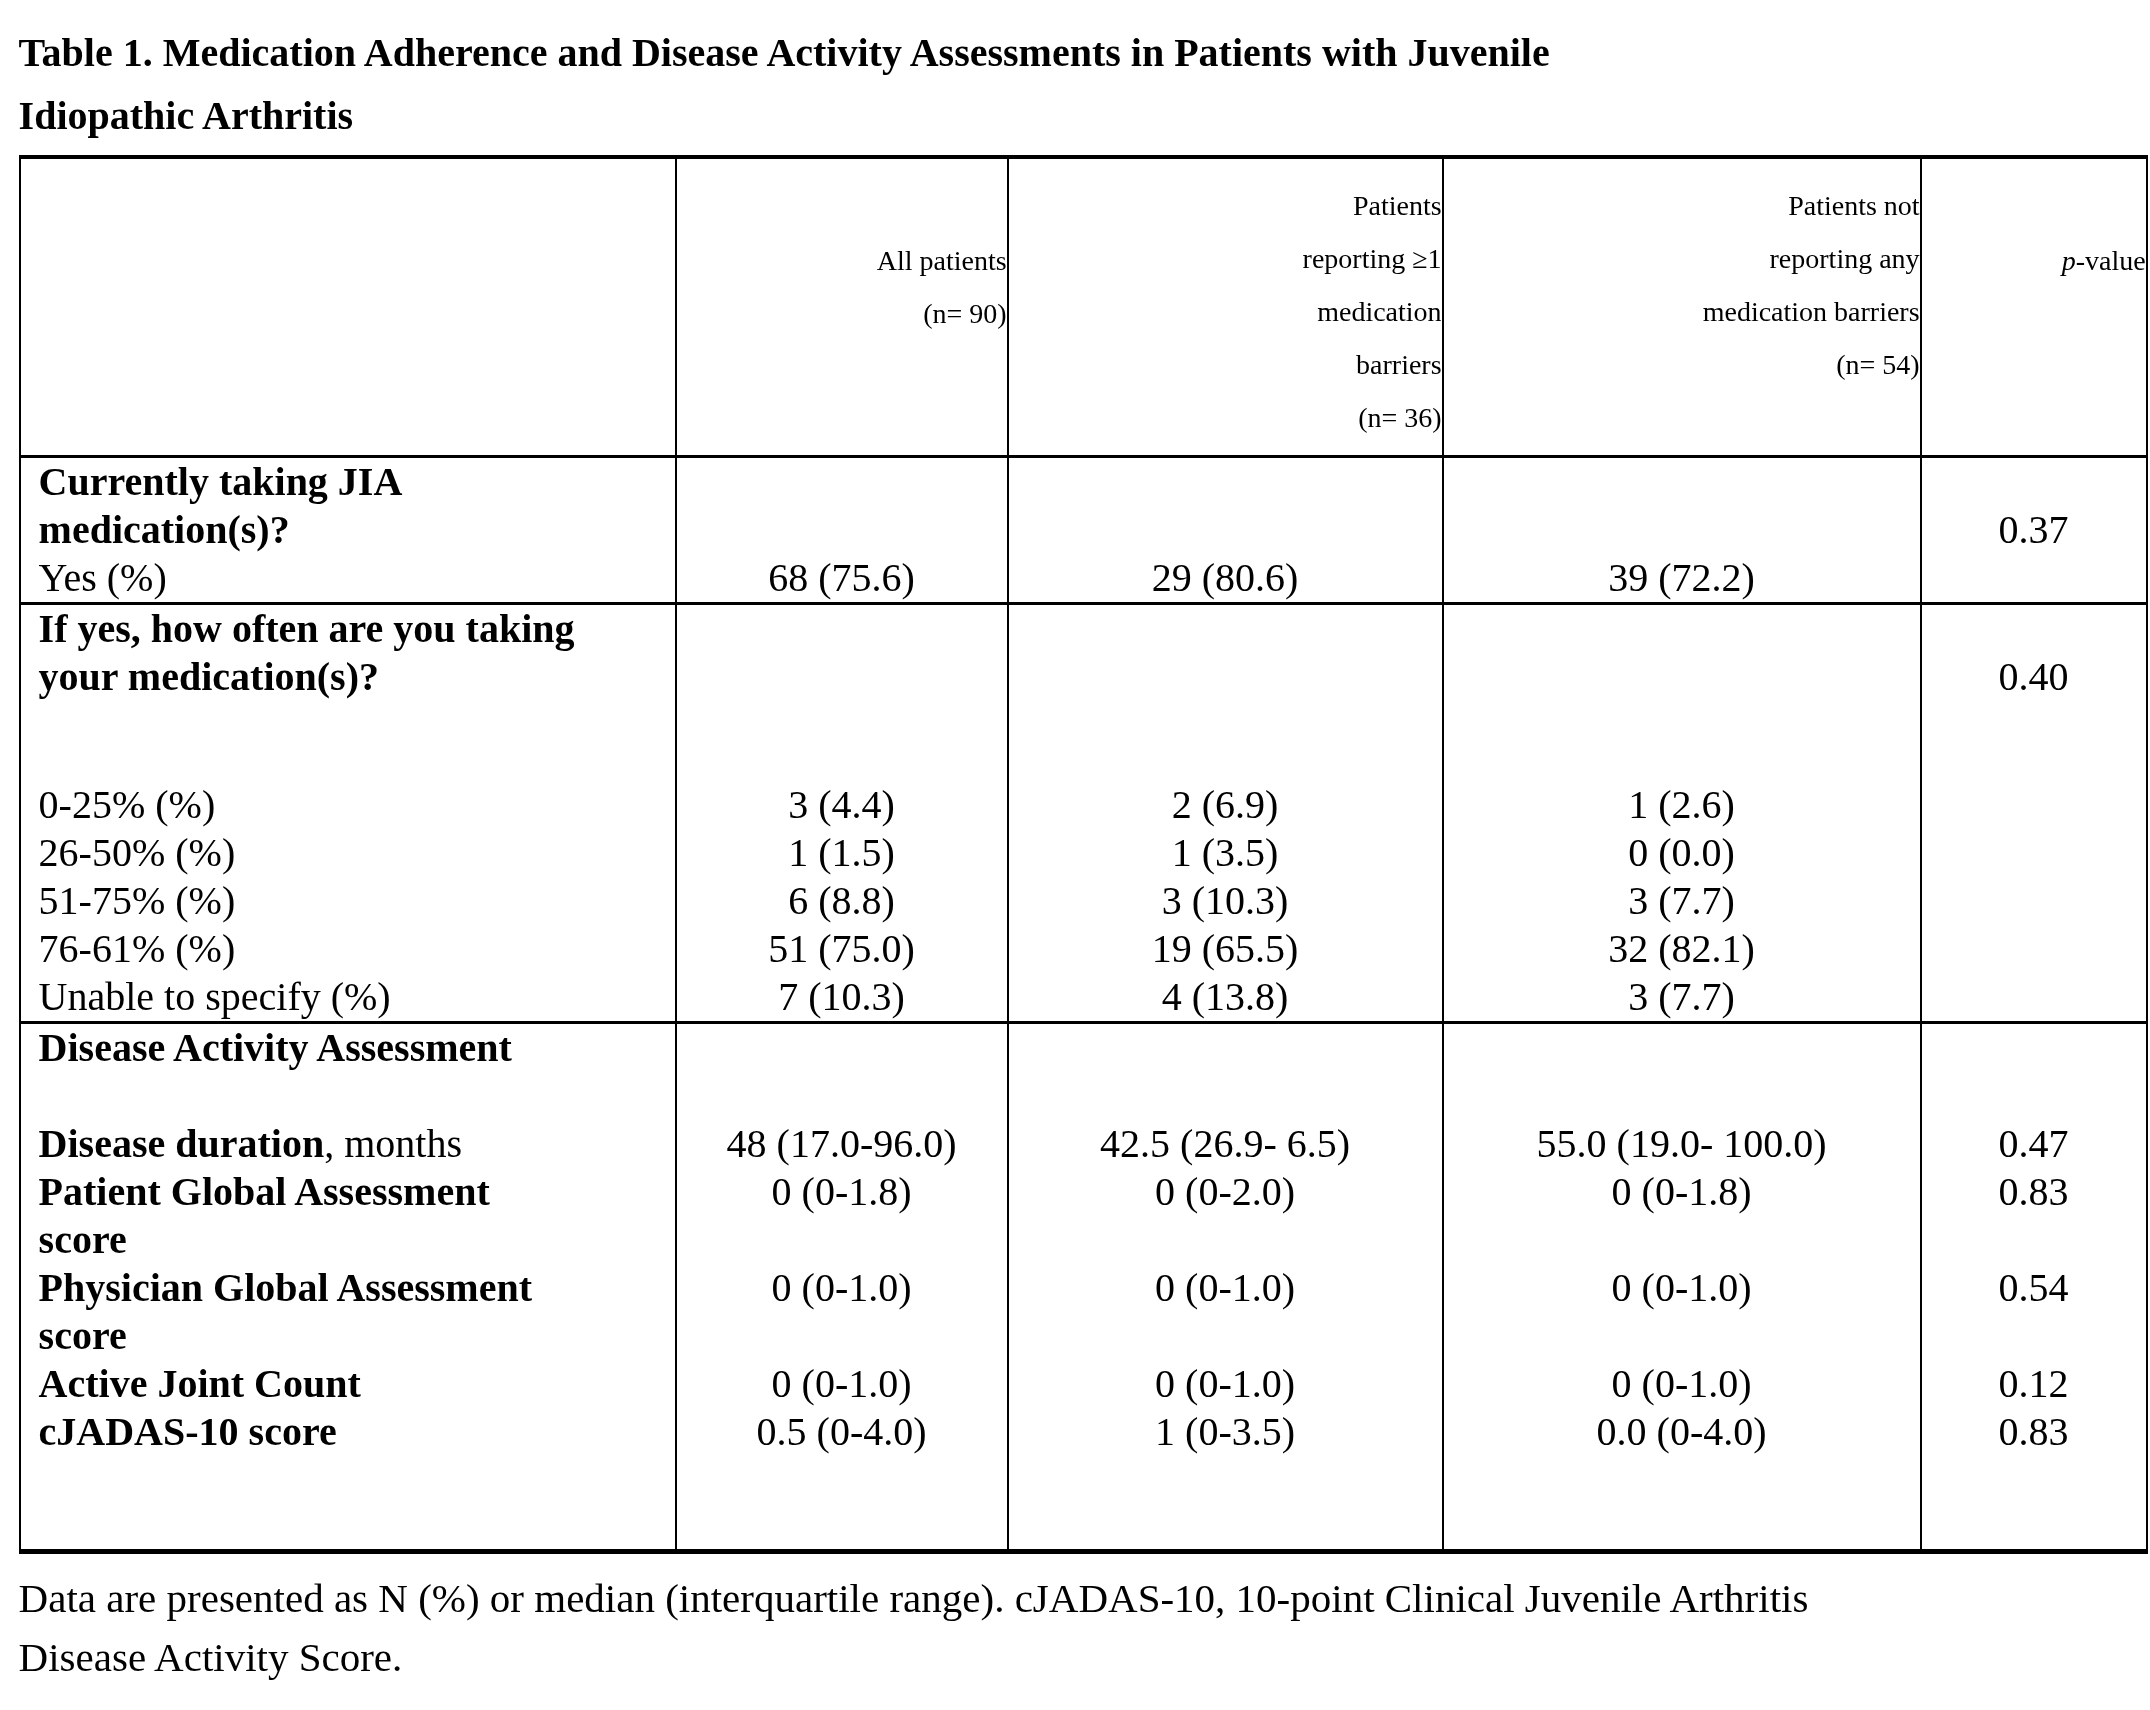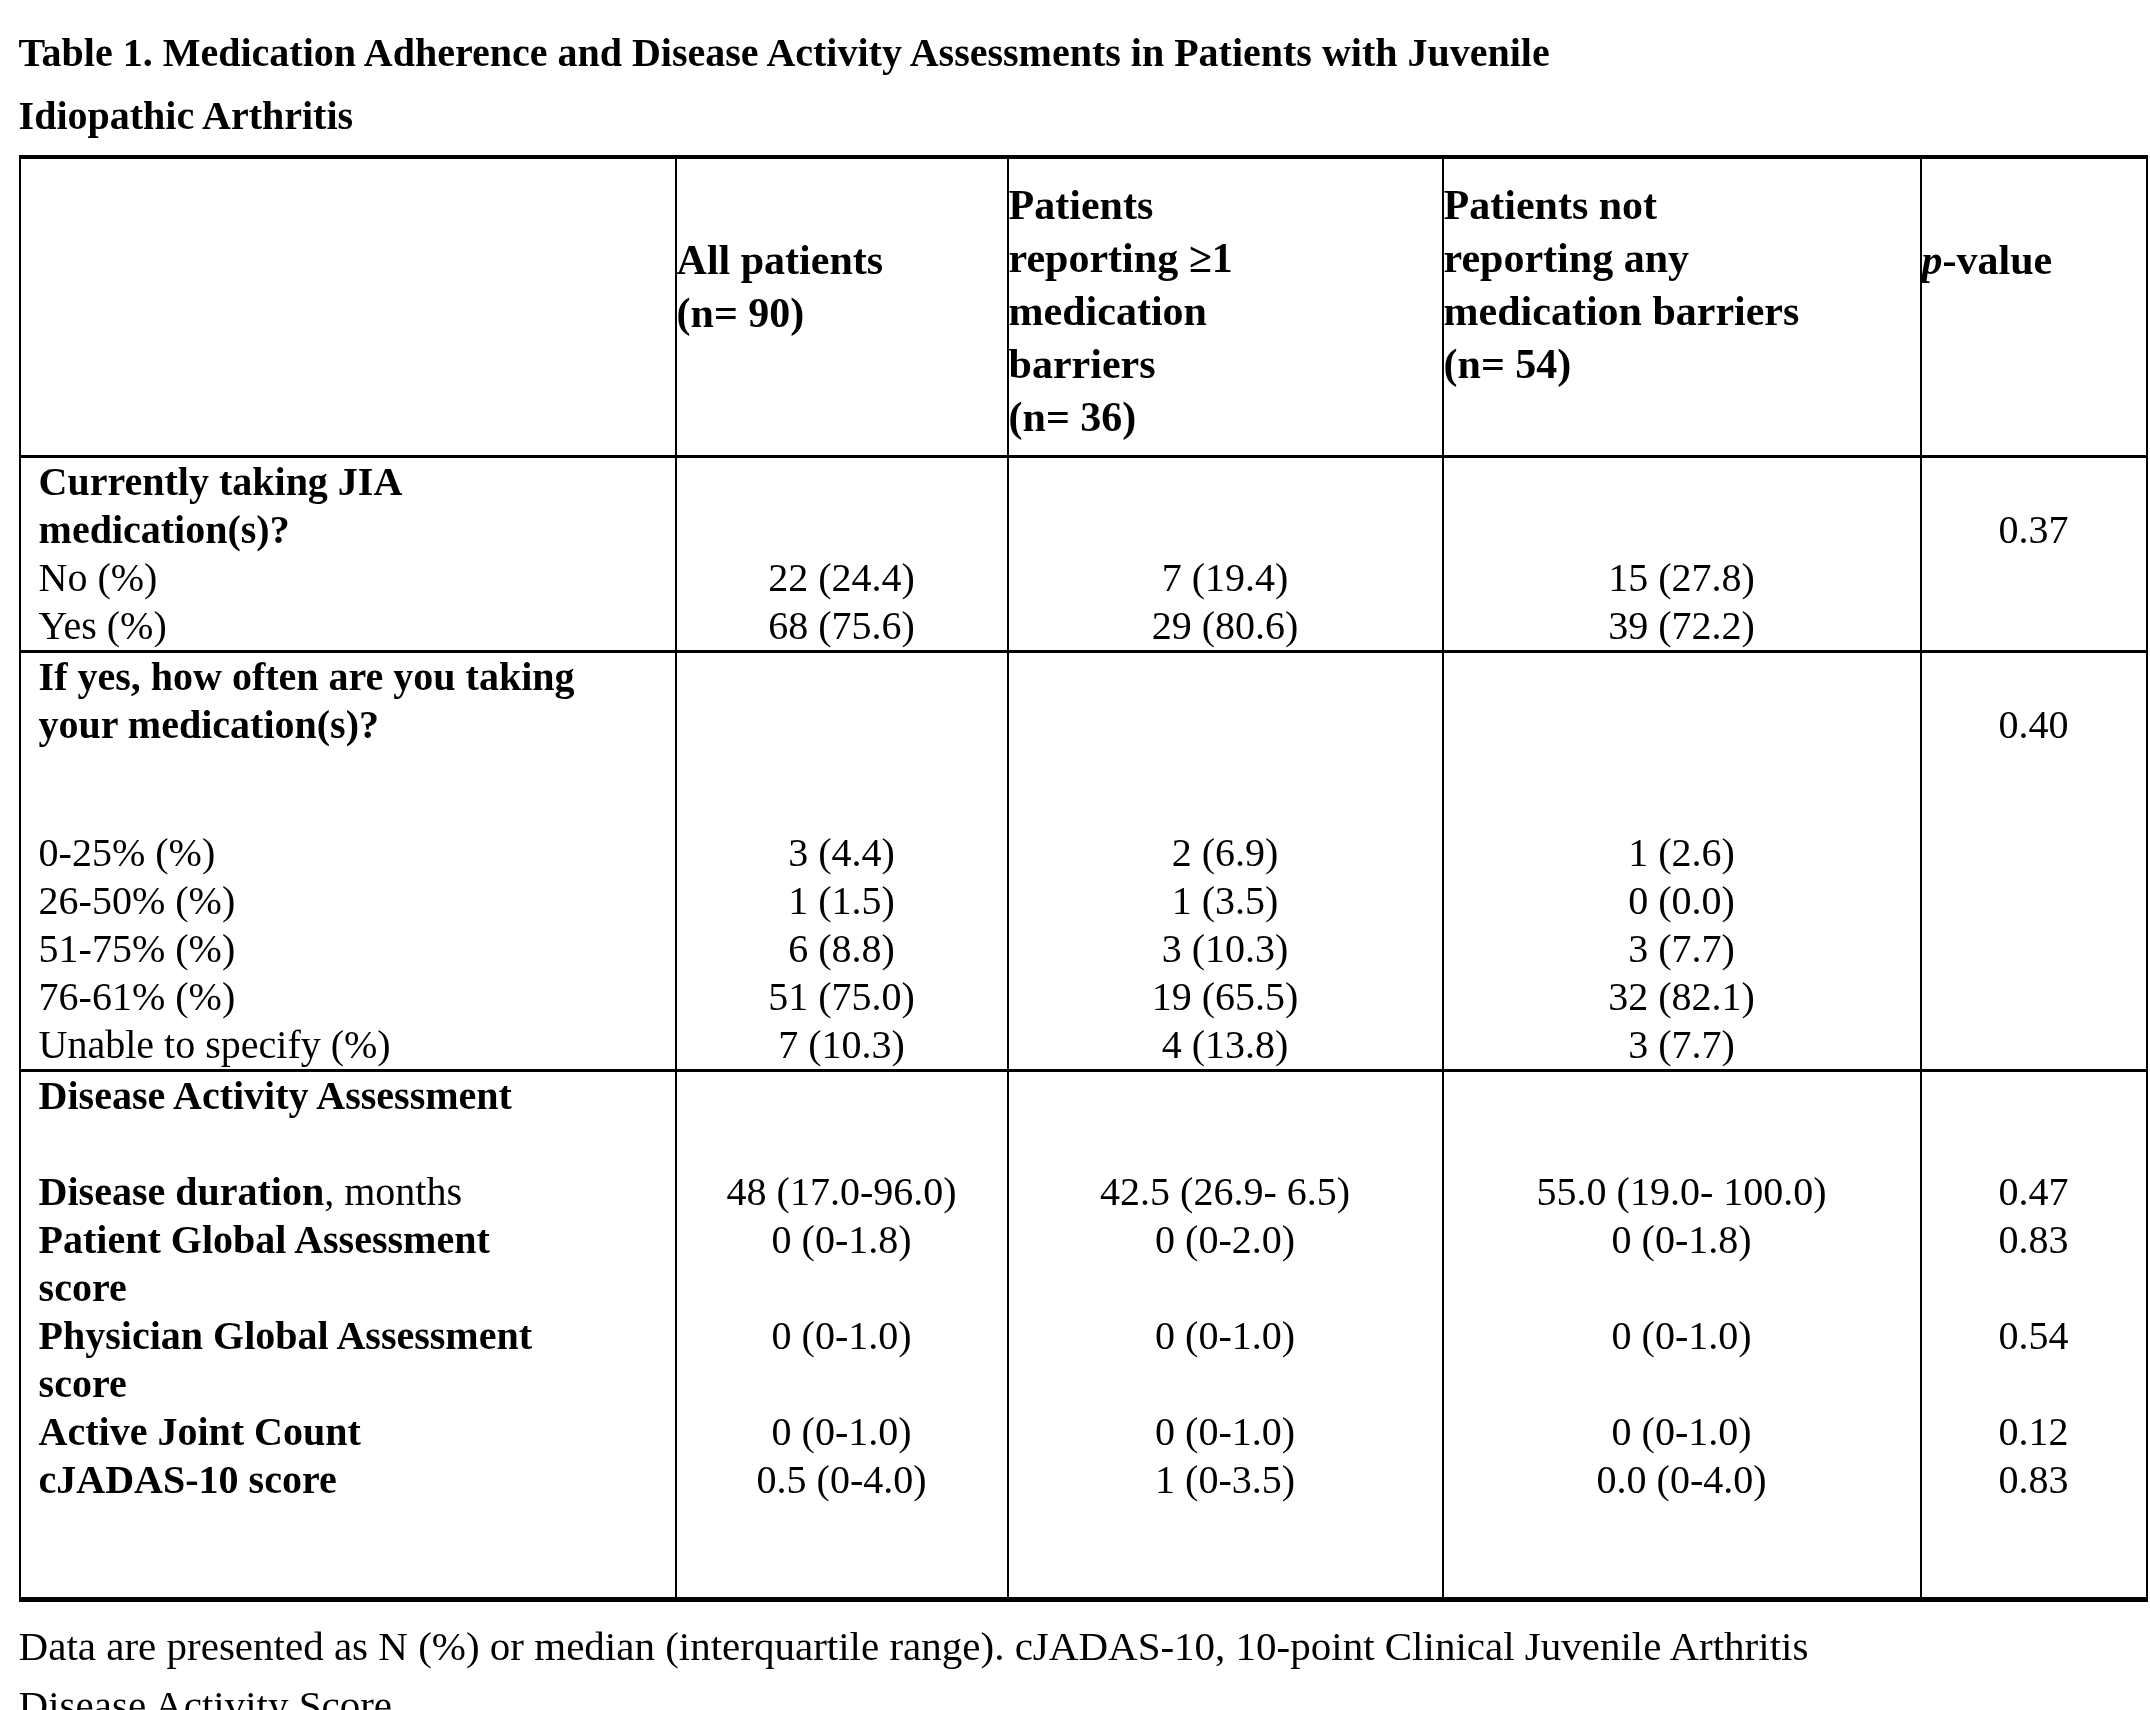--- a/index.html
+++ b/index.html
@@ -35,23 +35,23 @@
   col.c4 { width: 478px; }
   col.c5 { width: 226px; }
   th, td {
     border-left: 2.1px solid #000;
     border-right: 2.1px solid #000;
     padding: 0;
     overflow: hidden;
   }
   thead th {
     border-bottom: 3.2px solid #000;
-    font-size: 42px;
-    font-weight: bold;
-    text-align: left;
+    font-size: 28px;
+    font-weight: normal;
+    text-align: right;
     vertical-align: top;
     line-height: 53px;
     padding-top: 20px;
     padding-bottom: 10.6px;
     white-space: pre-line;
   }
   thead th.pad-extra { padding-top: 75px; }
   tbody td {
     height: 48px;
     font-size: 40px;
@@ -114,27 +114,20 @@
           <td class="val pv"></td>
         </tr>
         <tr>
           <td class="lbl"><span class="b">medication(s)?</span></td>
           <td class="val"></td>
           <td class="val"></td>
           <td class="val"></td>
           <td class="val pv">0.37</td>
         </tr>
         <tr>
-          <td class="lbl"><span>No (%)</span></td>
-          <td class="val">22 (24.4)</td>
-          <td class="val">7 (19.4)</td>
-          <td class="val">15 (27.8)</td>
-          <td class="val pv"></td>
-        </tr>
-        <tr>
           <td class="lbl"><span>Yes (%)</span></td>
           <td class="val">68 (75.6)</td>
           <td class="val">29 (80.6)</td>
           <td class="val">39 (72.2)</td>
           <td class="val pv"></td>
         </tr>
         <tr class="sect">
           <td class="lbl"><span class="b">If yes, how often are you taking</span></td>
           <td class="val"></td>
           <td class="val"></td>

